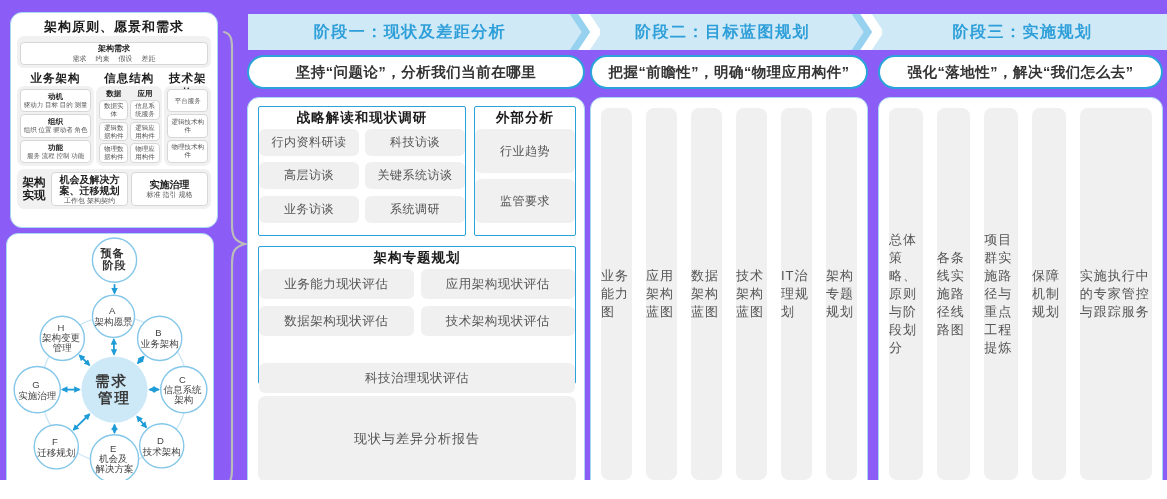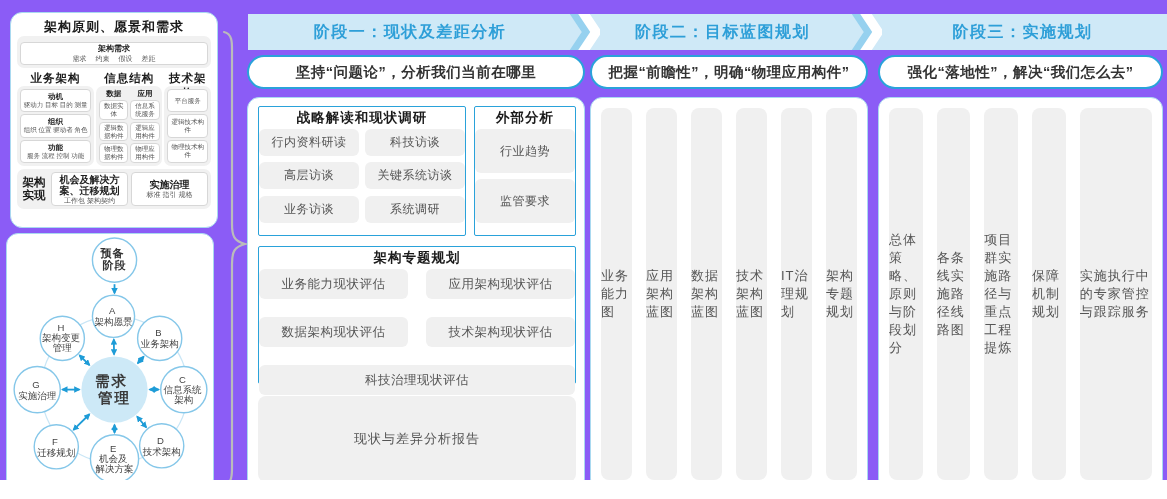--- a/index.html
+++ b/index.html
@@ -74,21 +74,21 @@
   .bb-title{font-size:13.5px;font-weight:bold;color:#1a1a1a;text-align:center;height:22px;line-height:22px;letter-spacing:1px;}
   .grid2{display:grid;grid-template-columns:1fr 1fr;gap:6px;}
   .stack3{display:flex;flex-direction:column;gap:6px;height:94px;justify-content:center;}
   .gitem{background:#f0f0f0;border-radius:6px;display:flex;align-items:center;justify-content:center;
          font-size:12px;color:#555;height:27px;letter-spacing:0.5px;}
   .stack3 .gitem{flex:1;height:auto;}
   .survey{left:10px;top:8px;width:208px;height:130px;}
   .external{left:226px;top:8px;width:102px;height:130px;}
   .assess{left:10px;top:148px;width:318px;height:138px;}
   .assess .gitem{height:30px;font-size:12.5px;}
-  .span2{grid-column:1 / span 2;}
+  .span2{grid-column:1 / span 2;margin-top:20px;}
   .report{position:absolute;left:10px;top:298px;width:318px;height:86px;background:#f0f0f0;border-radius:8px;
           display:flex;align-items:center;justify-content:center;font-size:13px;color:#555;letter-spacing:1px;}
 
   .vstack{position:absolute;left:10px;top:10px;right:10px;bottom:10px;display:flex;gap:14px;}
   .vitem{flex:1;background:#f0f0f0;border-radius:8px;display:flex;align-items:center;justify-content:center;
          font-size:13px;color:#555;letter-spacing:1px;}
   .vitem.tall{flex:2.15;}
 </style>
 </head>
 <body>
@@ -307,21 +307,21 @@
     </div>
     <div class="bluebox external">
       <div class="bb-title">外部分析</div>
       <div class="stack3">
         <div class="gitem">行业趋势</div>
         <div class="gitem">监管要求</div>
       </div>
     </div>
     <div class="bluebox assess">
       <div class="bb-title">架构专题规划</div>
-      <div class="grid2" style="gap:18px;">
+      <div class="grid2" style="gap:7px;">
         <div class="gitem">业务能力现状评估</div>
         <div class="gitem">应用架构现状评估</div>
         <div class="gitem">数据架构现状评估</div>
         <div class="gitem">技术架构现状评估</div>
         <div class="gitem span2">科技治理现状评估</div>
       </div>
     </div>
     <div class="report">现状与差异分析报告</div>
   </div>
 

